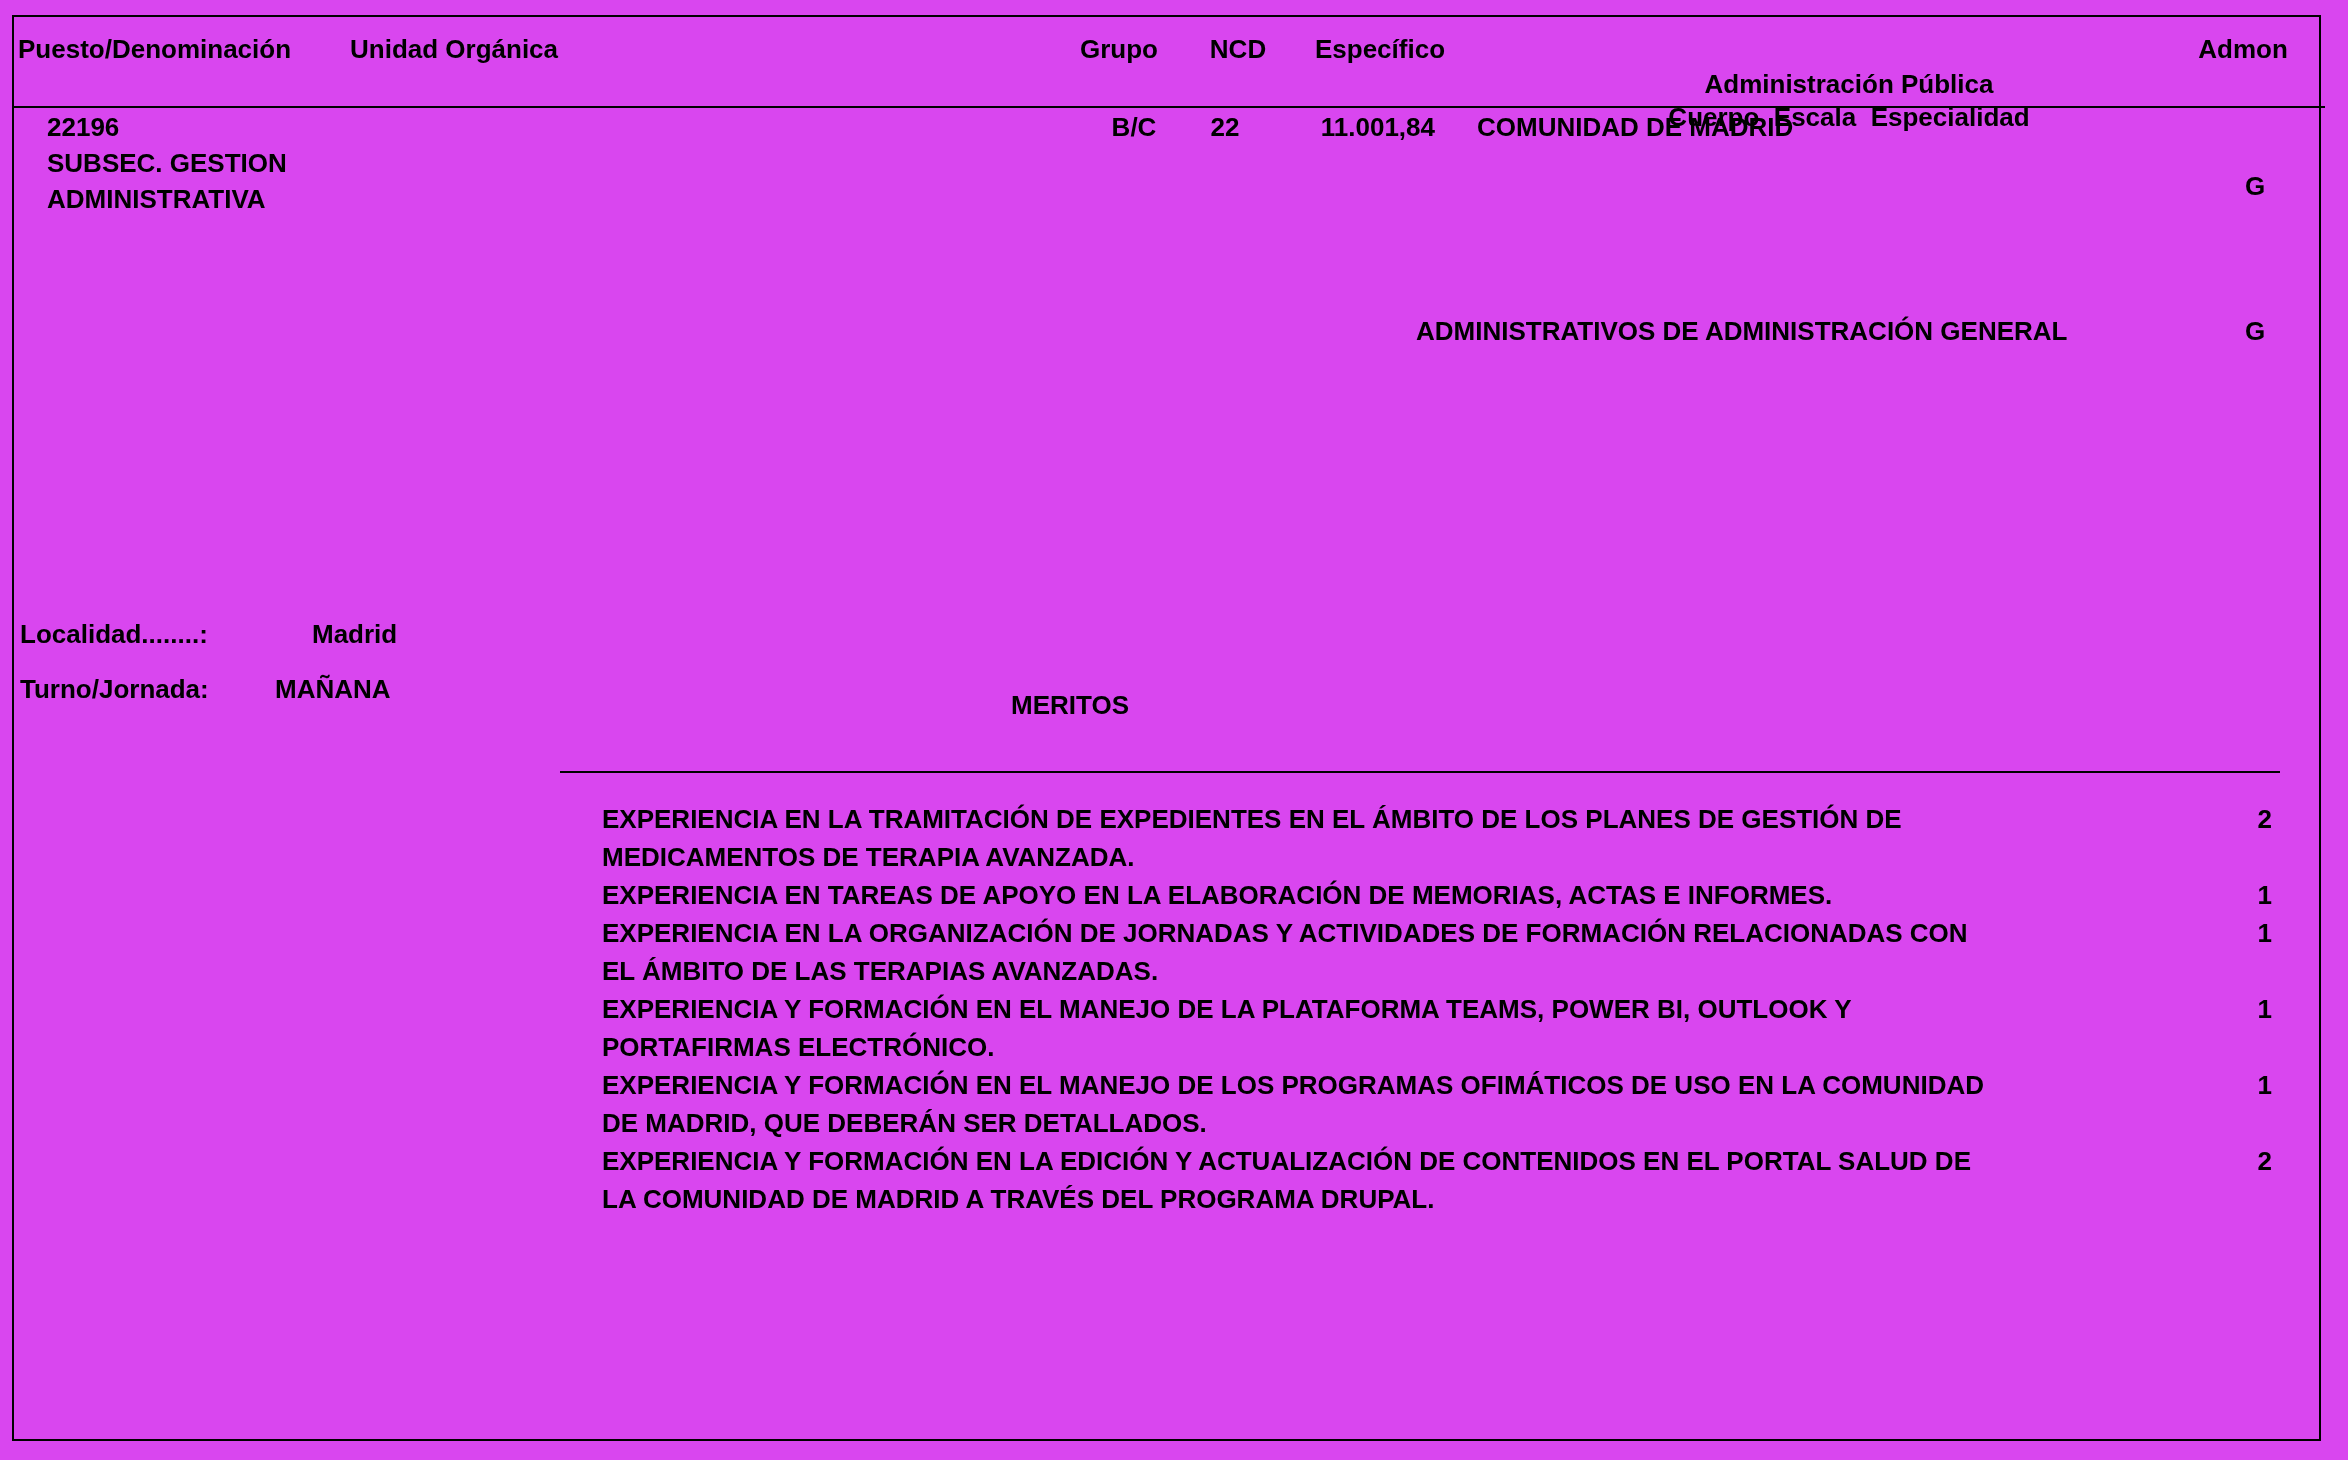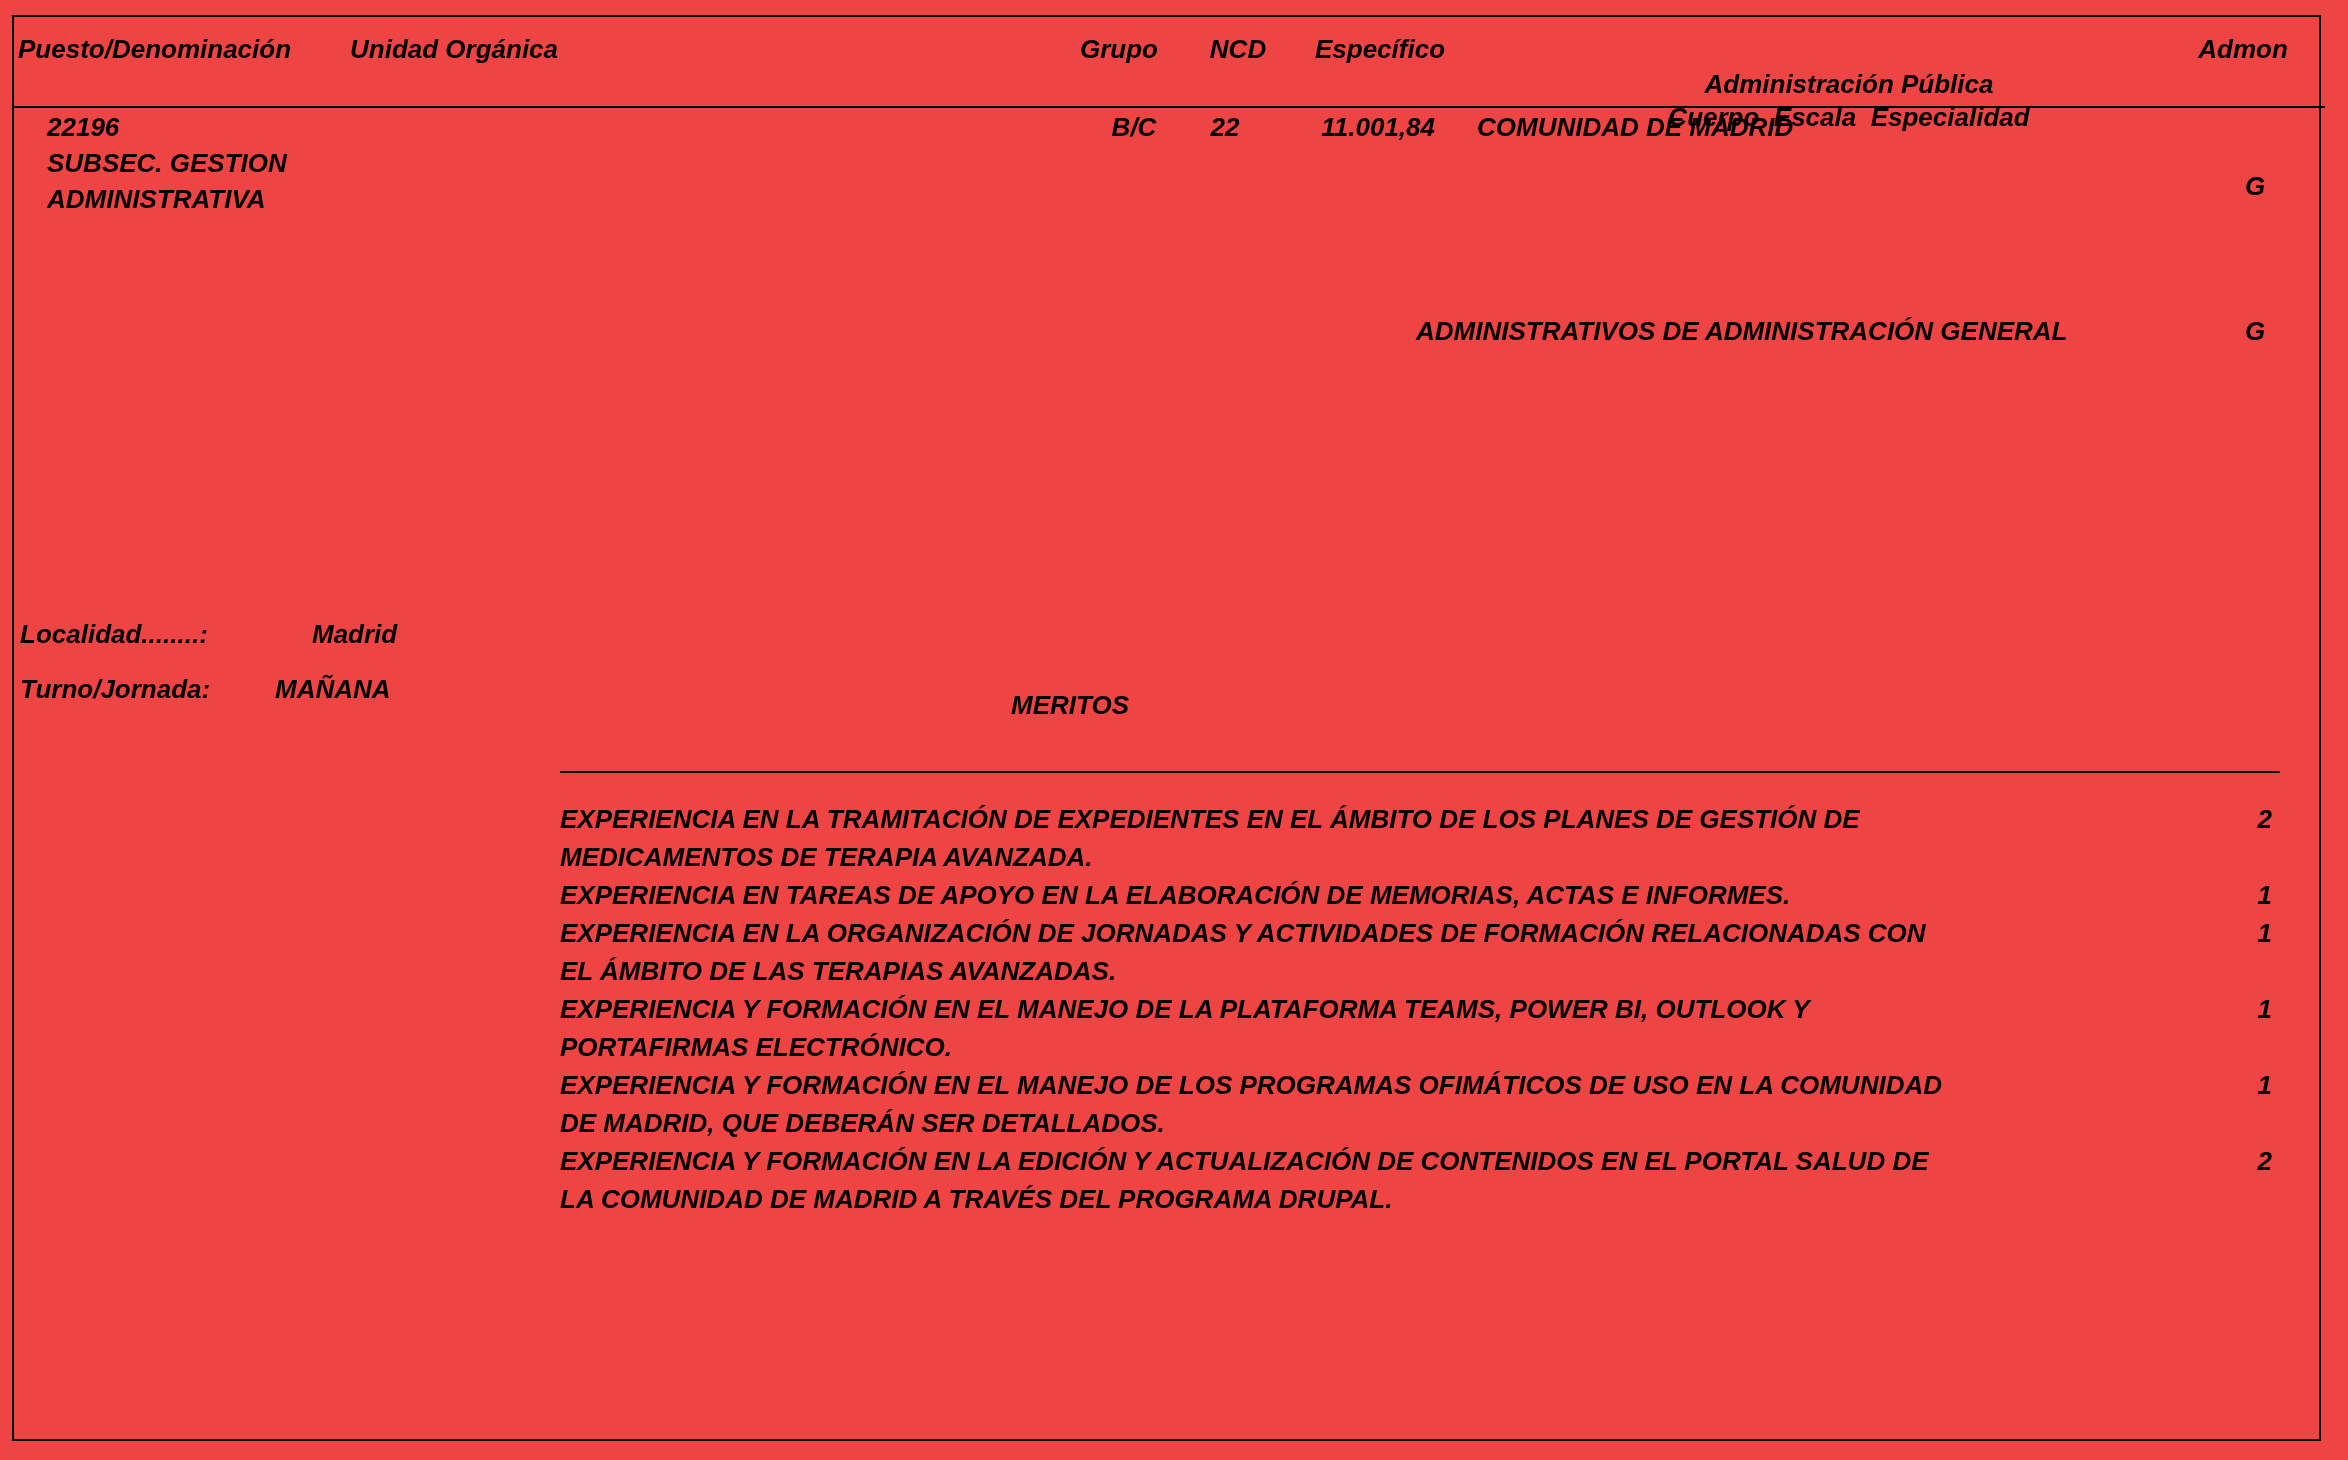--- a/index.html
+++ b/index.html
@@ -4,27 +4,26 @@
 <style>
   html, body {
     margin: 0;
     padding: 0;
     background: #ffffff;
   }
   .page {
     position: relative;
     width: 2348px;
     height: 1460px;
-    background: #ef4444;
+    background: #d946ef;
     font-family: "Liberation Sans", "DejaVu Sans", sans-serif;
     font-weight: bold;
     color: #000000;
     font-size: 26px;
     overflow: hidden;
-    font-style: italic;
   }
   .abs { position: absolute; }
   .pre { white-space: pre-wrap; }
   .center { text-align: center; }
   .right { text-align: right; }
   .lh26 { line-height: 26px; }
   .page-border {
     position: absolute;
     left: 12px; top: 15px;
     width: 2309px; height: 1426px;
@@ -56,20 +55,21 @@
     width: 1720px;
   }
   .merito-row {
     position: relative;
     width: 1720px;
     line-height: 38px;
   }
   .merito-text {
     white-space: pre-wrap;
     width: 1620px;
+    margin-left: 42px;
   }
   .merito-pts {
     position: absolute;
     top: 0; right: 8px;
     width: 50px;
     text-align: right;
     line-height: 38px;
   }
 </style>
 </head>

